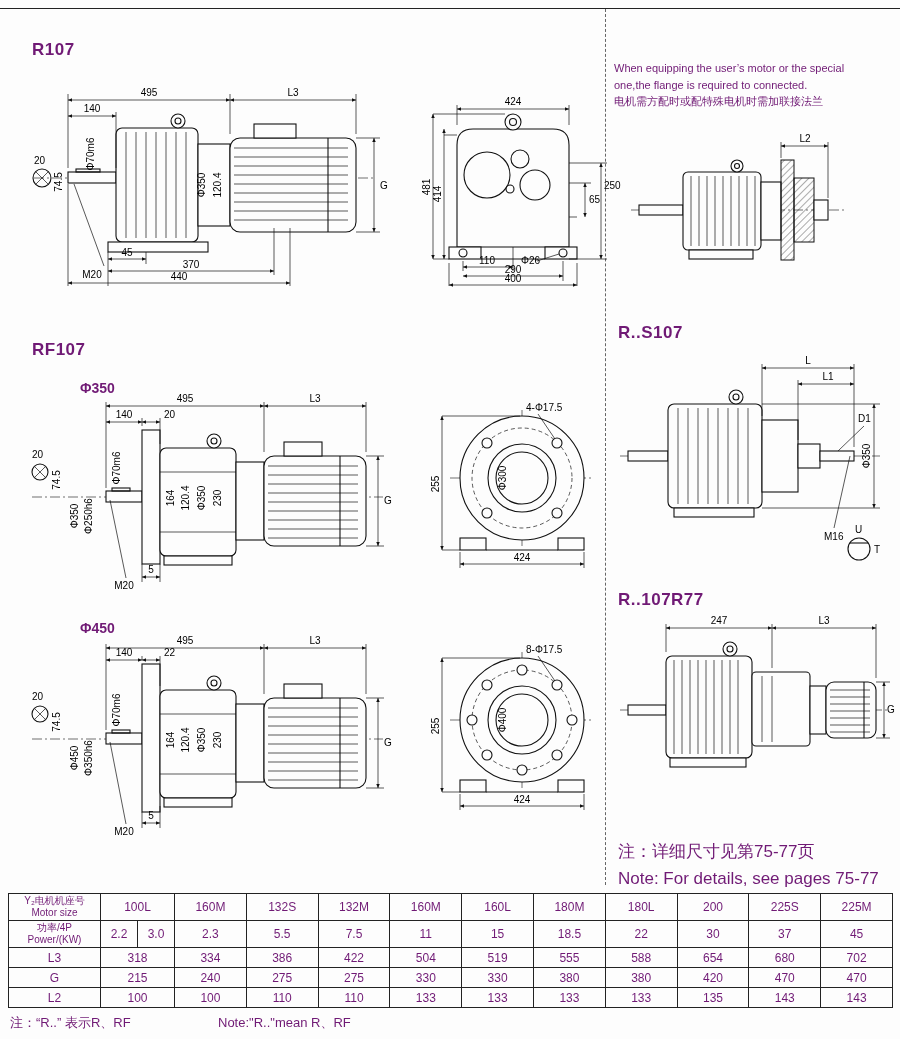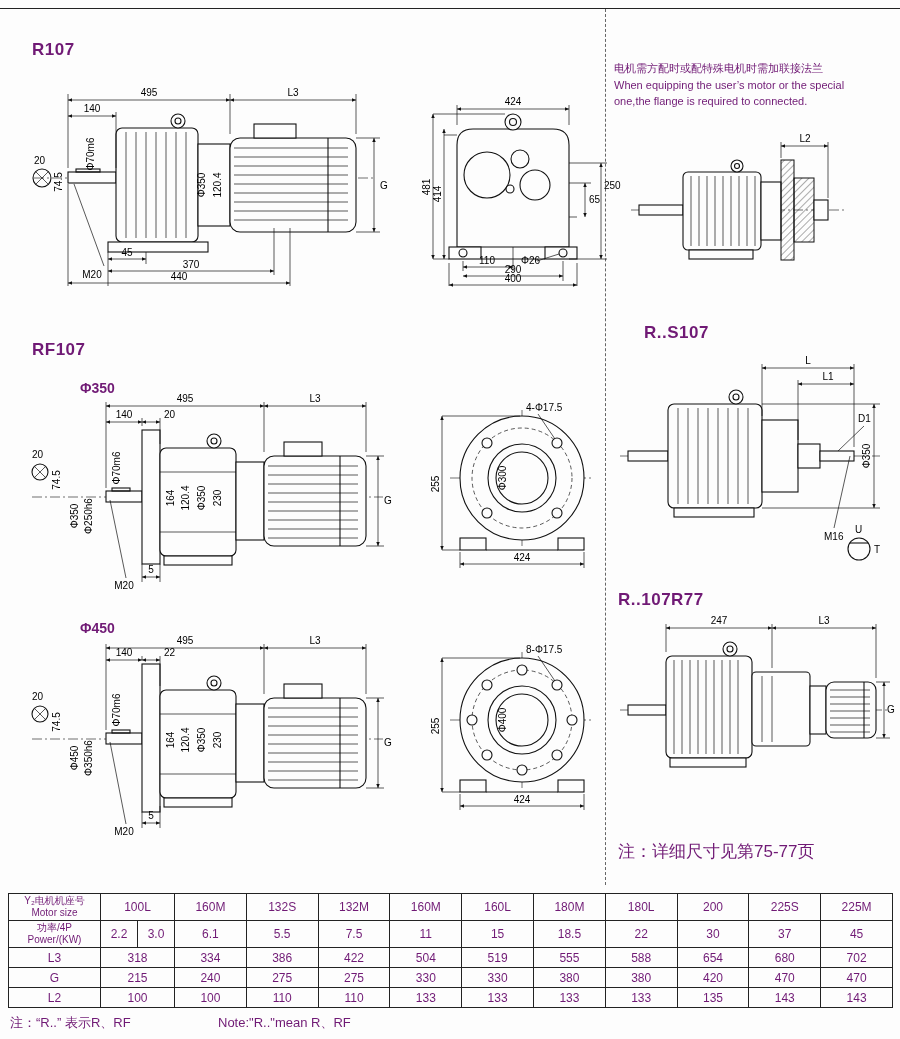--- a/index.html
+++ b/index.html
@@ -115,25 +115,25 @@
     <line class="dim" x1="38" y1="172" x2="88" y2="172" marker-start="url(#a2)" marker-end="url(#a2)"></line>
     <text x="62" y="169" text-anchor="middle">110</text>
     <text x="96" y="169">Φ26</text>
     <line class="dim" x1="38" y1="181" x2="138" y2="181" marker-start="url(#a2)" marker-end="url(#a2)"></line>
     <text x="88" y="178" text-anchor="middle">290</text>
     <line class="dim" x1="24" y1="190" x2="152" y2="190" marker-start="url(#a2)" marker-end="url(#a2)"></line>
     <text x="88" y="187" text-anchor="middle">400</text>
   </svg>
 
   <div class="note-block" style="left:614px;top:60px">
-    <div>电机需方配时或配特殊电机时需加联接法兰</div>
     <div>
       <span>When equipping the user’s motor or the special</span><br>
       <span>one,the flange is required to connected.</span>
     </div>
+    <div>电机需方配时或配特殊电机时需加联接法兰</div>
   </div>
 
   <svg class="abs" style="left:625px;top:128px" width="265" height="160" viewBox="0 0 265 160">
     <defs>
       <marker id="a3" viewBox="0 0 10 10" refX="9" refY="5" markerWidth="7" markerHeight="7" orient="auto-start-reverse">
           <path d="M0,1L9,5L0,9Z" fill="#111"></path>
         </marker>
       <pattern id="hp1" width="5" height="5" patternUnits="userSpaceOnUse" patternTransform="rotate(45)">
           <line x1="0" y1="0" x2="0" y2="5" stroke="#111" stroke-width="0.7"></line>
         </pattern>
@@ -228,21 +228,21 @@
     <path class="dim" d="M108,16L125,41"></path>
     <text x="96" y="13">4-Φ17.5</text>
     <text x="76" y="80" transform="rotate(-90 76 80)" text-anchor="middle">Φ300</text>
     <path class="dim" d="M90,18H12M30,152H12M30,154V170M154,154V170"></path>
     <line class="dim" x1="12" y1="18" x2="12" y2="152" marker-start="url(#a5)" marker-end="url(#a5)"></line>
     <text x="9" y="86" transform="rotate(-90 9 86)" text-anchor="middle">255</text>
     <line class="dim" x1="30" y1="166" x2="154" y2="166" marker-start="url(#a5)" marker-end="url(#a5)"></line>
     <text x="92" y="163" text-anchor="middle">424</text>
   </svg>
 
-  <div class="sec-title" style="left:644px;top:323px">R..S107</div>
+  <div class="sec-title" style="left:618px;top:323px">R..S107</div>
 
   <svg class="abs" style="left:612px;top:352px" width="285" height="225" viewBox="0 0 285 225">
     <defs>
         <marker id="a8" viewBox="0 0 10 10" refX="9" refY="5" markerWidth="7" markerHeight="7" orient="auto-start-reverse">
           <path d="M0,1L9,5L0,9Z" fill="#111"></path>
         </marker>
       </defs>
     <line class="cl" x1="8" y1="104" x2="268" y2="104"></line>
     <rect class="fw" x="16" y="99" width="40" height="10"></rect>
     <rect class="fw" x="56" y="52" width="94" height="104" rx="6"></rect>
@@ -381,20 +381,21 @@
     <text x="107" y="12" text-anchor="middle">247</text>
     <line class="dim" x1="160" y1="16" x2="264" y2="16" marker-start="url(#a9)" marker-end="url(#a9)"></line>
     <text x="212" y="12" text-anchor="middle">L3</text>
     <path class="dim" d="M264,70H278M264,126H278"></path>
     <line class="dim" x1="272" y1="70" x2="272" y2="126" marker-start="url(#a9)" marker-end="url(#a9)"></line>
     <text x="275" y="101">G</text>
   </svg>
 
   <div class="pnote" style="left:618px;top:838px">
     <div>注：详细尺寸见第75-77页</div>
+    <div>Note: For details, see pages 75-77</div>
   </div>
 
   <table class="spec">
     <colgroup>
       <col style="width:92px">
         <col style="width:37px">
         <col style="width:37px">
       <col style="width:71.8px">
         <col style="width:71.8px">
         <col style="width:71.8px">
@@ -424,21 +425,21 @@
       <td>225S</td>
       <td>225M</td>
     </tr>
     <tr>
       <td class="lbl">
         <span>功率/4P</span><br>
         <span>Power/(KW)</span>
       </td>
       <td>2.2</td>
       <td>3.0</td>
-      <td>6.1</td>
+      <td>2.3</td>
       <td>5.5</td>
       <td>7.5</td>
       <td>11</td>
       <td>15</td>
       <td>18.5</td>
       <td>22</td>
       <td>30</td>
       <td>37</td>
       <td>45</td>
     </tr>

